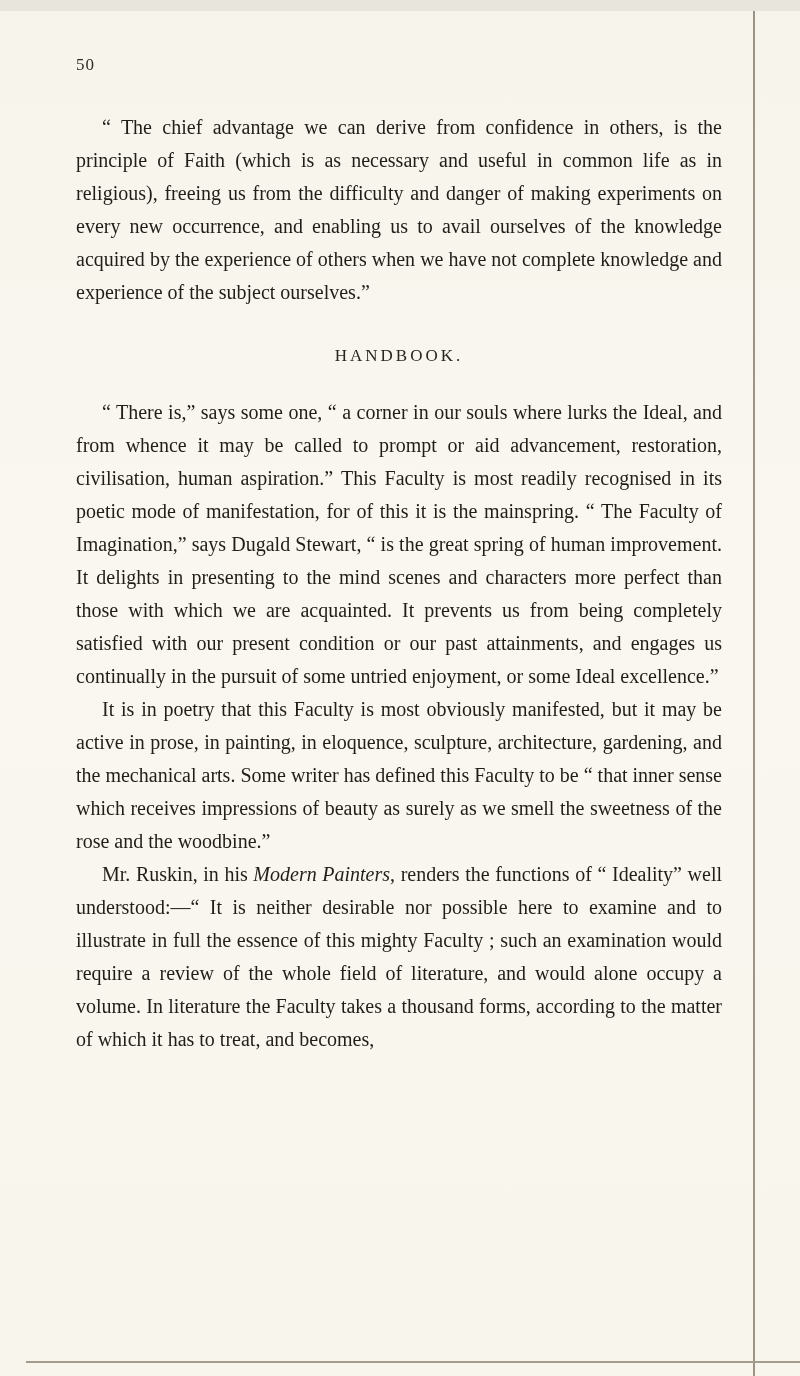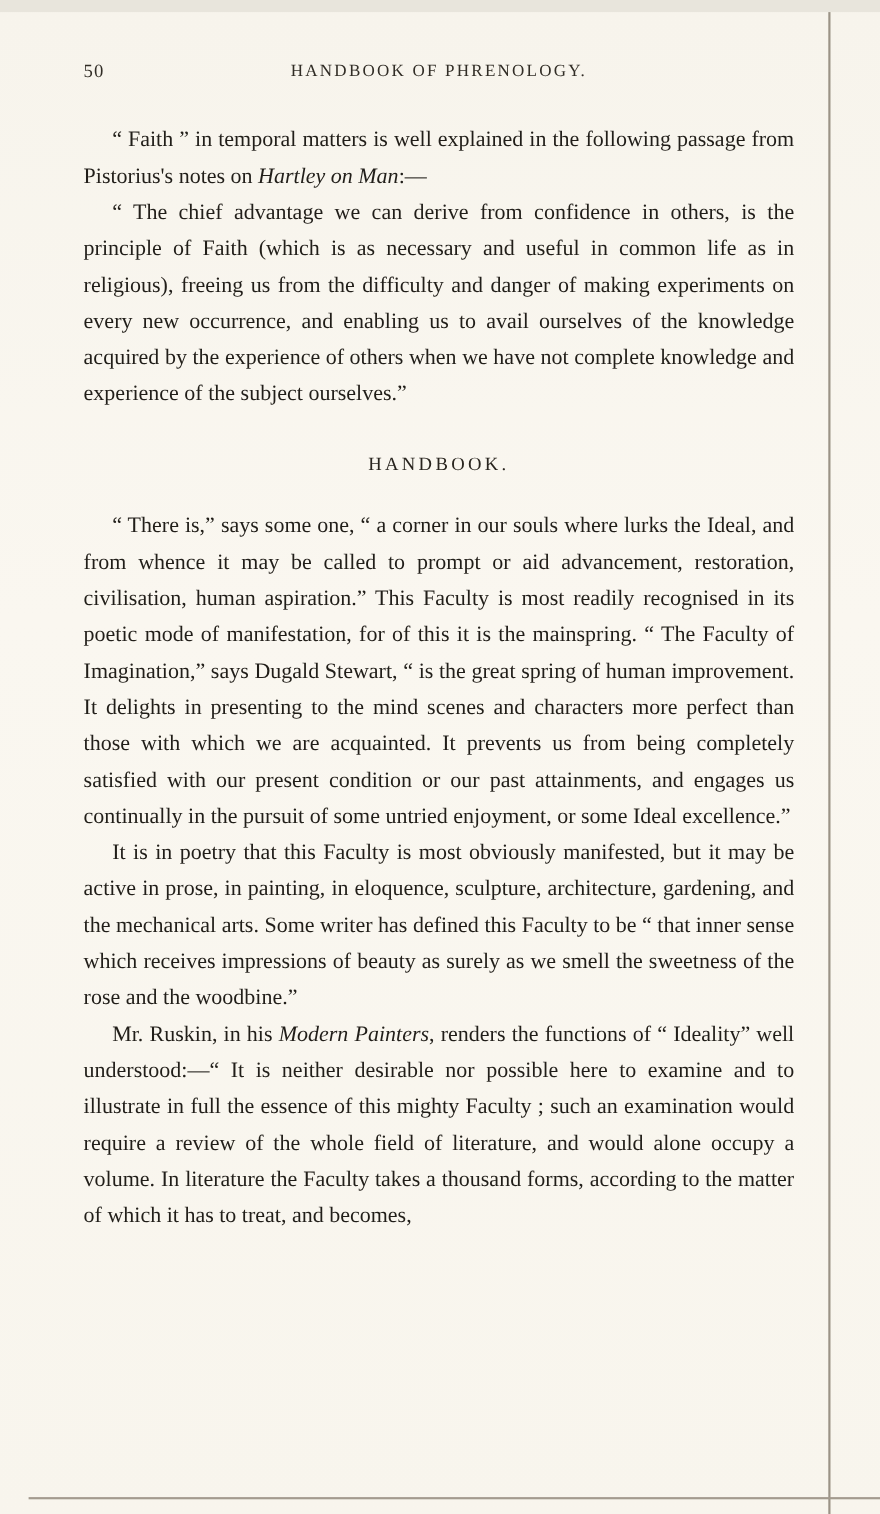--- a/index.html
+++ b/index.html
@@ -93,26 +93,24 @@
 
 <div class="page">
 
   <div class="rule-vertical"></div>
   <div class="rule-bottom"></div>
 
   <div class="text-block">
 
     <div class="running-head">
       <span class="page-number">50</span>
-      <span class="running-title">HANDBOOK OF PHRENOLOGY.</span>
     </div>
 
     <div class="body-text">
 
-      <p><span>“ Faith ” in temporal matters is well explained in the following passage from Pistorius's notes on </span><i class="book-title">Hartley on Man</i><span>:—</span></p>
 
       <p><span>“ The chief advantage we can derive from confidence in others, is the principle of Faith (which is as necessary and useful in common life as in religious), freeing us from the difficulty and danger of making experiments on every new occurrence, and enabling us to avail ourselves of the knowledge acquired by the experience of others when we have not complete knowledge and experience of the subject ourselves.”</span></p>
 
       <h2 class="section-heading">HANDBOOK.</h2>
 
       <p><span>“ There is,” says some one, “ a corner in our souls where lurks the Ideal, and from whence it may be called to prompt or aid advancement, restoration, civilisation, human aspiration.” This Faculty is most readily recognised in its poetic mode of manifestation, for of this it is the mainspring. “ The Faculty of Imagination,” says Dugald Stewart, “ is the great spring of human improvement. It delights in presenting to the mind scenes and characters more perfect than those with which we are acquainted. It prevents us from being completely satisfied with our present condition or our past attainments, and engages us continually in the pursuit of some untried enjoyment, or some Ideal excellence.”</span></p>
 
       <p><span>It is in poetry that this Faculty is most obviously manifested, but it may be active in prose, in painting, in eloquence, sculpture, architecture, gardening, and the mechanical arts. Some writer has defined this Faculty to be “ that inner sense which receives impressions of beauty as surely as we smell the sweetness of the rose and the woodbine.”</span></p>
 
       <p><span>Mr. Ruskin, in his </span><i class="book-title">Modern Painters</i><span>, renders the functions of “ Ideality” well understood:—“ It is neither desirable nor possible here to examine and to illustrate in full the essence of this mighty Faculty ; such an examination would require a review of the whole field of literature, and would alone occupy a volume. In literature the Faculty takes a thousand forms, according to the matter of which it has to treat, and becomes,</span></p>

